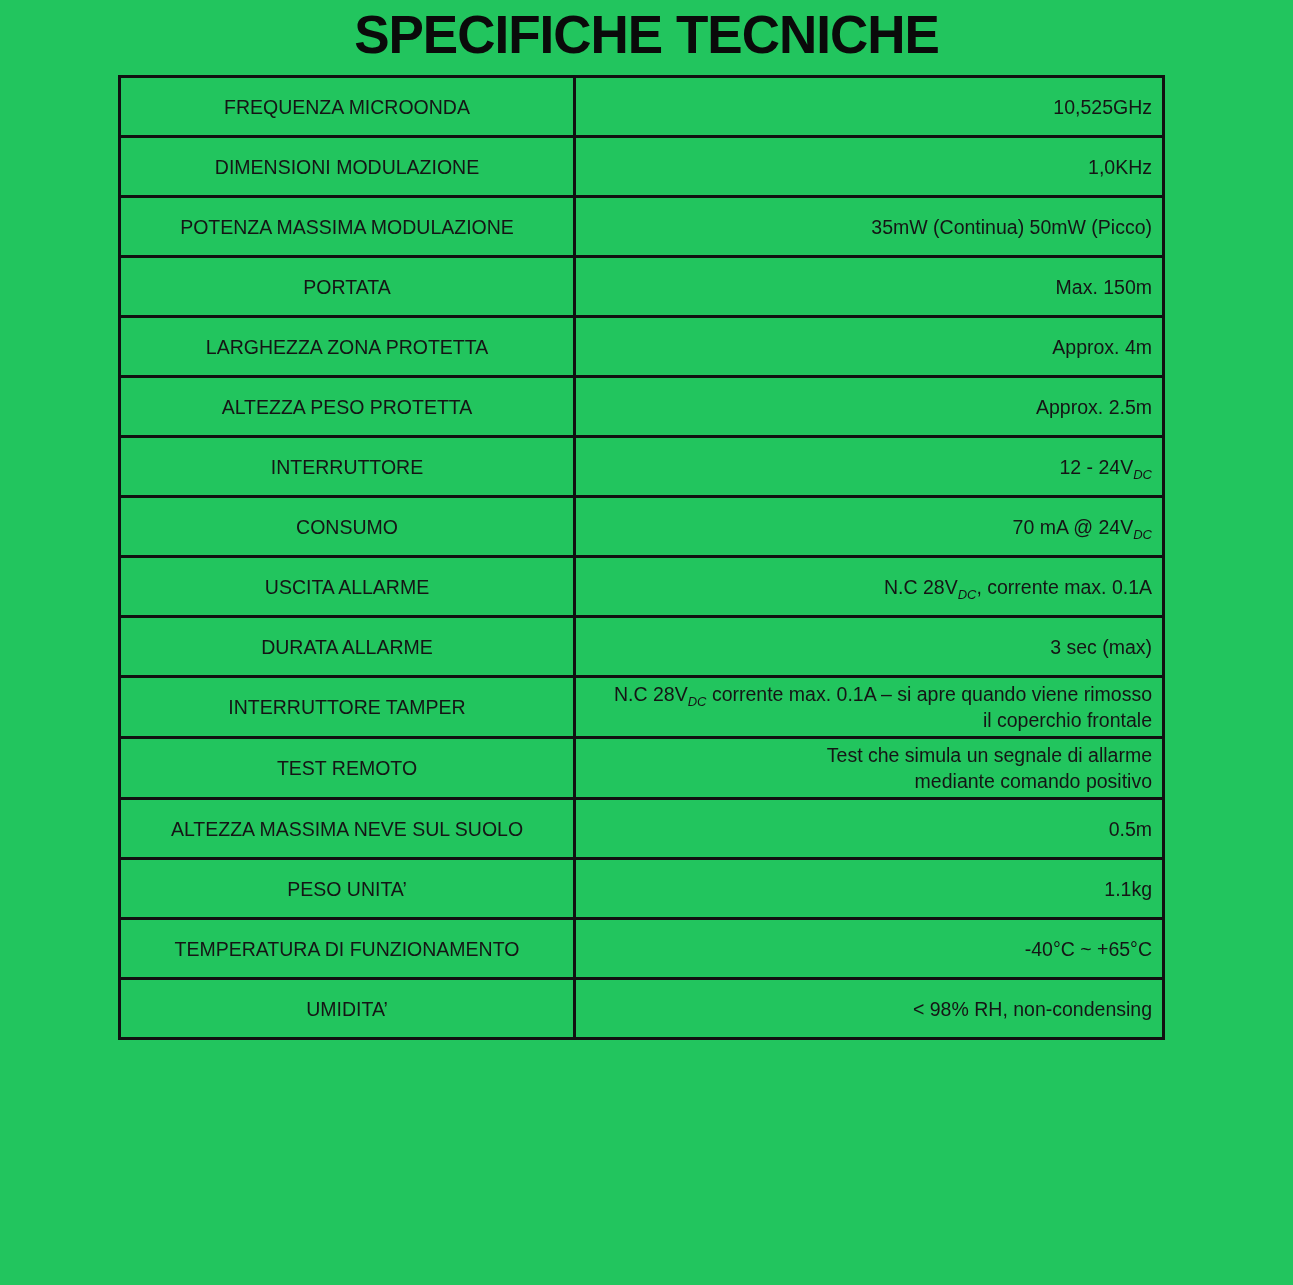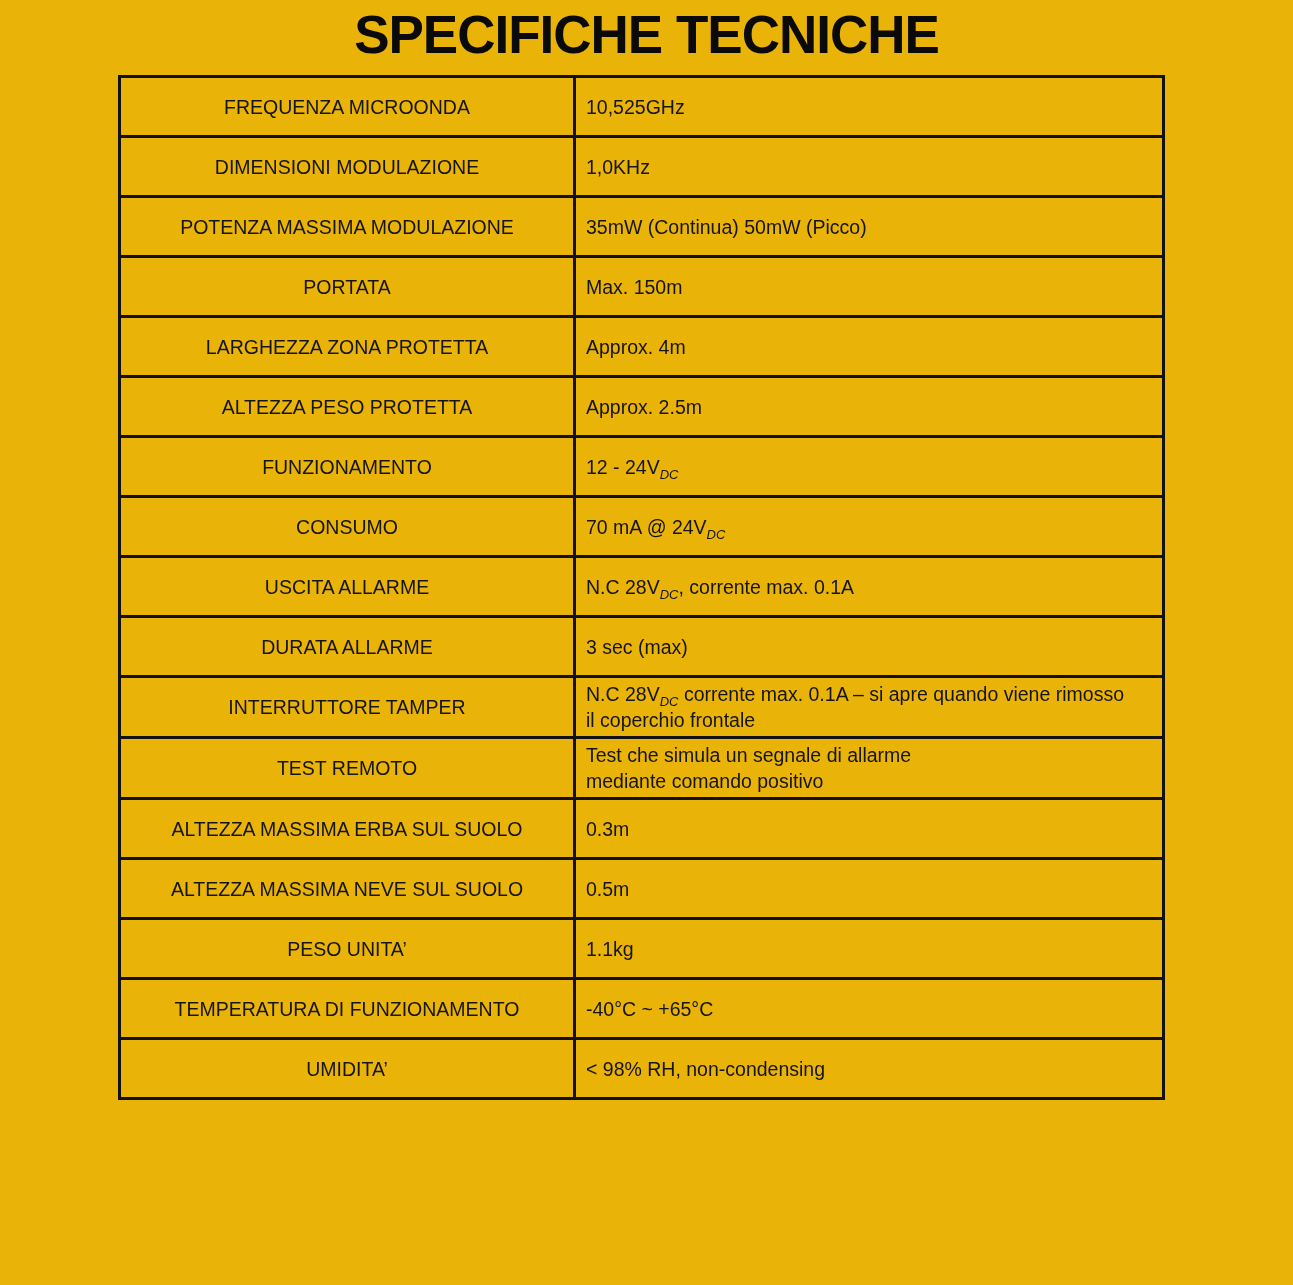--- a/index.html
+++ b/index.html
@@ -8,21 +8,21 @@
     background: #ffffff;
     width: 1293px;
     height: 1285px;
     font-family: "Liberation Sans", sans-serif;
     color: #0a0a0a;
   }
   .page {
     width: 1293px;
     height: 1285px;
     position: relative;
-    background: #eab308;
+    background: #22c55e;
     overflow: hidden;
   }
   .page-title {
     margin: 4px 0 10px 0;
     text-align: center;
     font-size: 53px;
     font-weight: bold;
     letter-spacing: -1px;
     color: #0a0a0a;
     font-family: "Liberation Sans", sans-serif;
@@ -41,21 +41,21 @@
     padding: 3px 10px;
     vertical-align: middle;
     color: #151515;
   }
   td.label-cell {
     width: 432px;
     text-align: center;
     padding-left: 14px;
   }
   td.value-cell {
-    text-align: left;
+    text-align: right;
   }
   td.value-cell sub {
     font-size: 13px;
     line-height: 0;
     font-style: italic;
   }
 </style>
 </head>
 <body>
 
@@ -82,21 +82,21 @@
         </tr>
         <tr>
           <td class="label-cell">LARGHEZZA ZONA PROTETTA</td>
           <td class="value-cell">Approx. 4m</td>
         </tr>
         <tr>
           <td class="label-cell">ALTEZZA PESO PROTETTA</td>
           <td class="value-cell">Approx. 2.5m</td>
         </tr>
         <tr>
-          <td class="label-cell">FUNZIONAMENTO</td>
+          <td class="label-cell">INTERRUTTORE</td>
           <td class="value-cell">12 - 24V<sub>DC</sub></td>
         </tr>
         <tr>
           <td class="label-cell">CONSUMO</td>
           <td class="value-cell">70 mA @ 24V<sub>DC</sub></td>
         </tr>
         <tr>
           <td class="label-cell">USCITA ALLARME</td>
           <td class="value-cell">N.C 28V<sub>DC</sub>, corrente max. 0.1A</td>
         </tr>
@@ -106,24 +106,20 @@
         </tr>
         <tr>
           <td class="label-cell">INTERRUTTORE TAMPER</td>
           <td class="value-cell">N.C 28V<sub>DC</sub> corrente max. 0.1A – si apre quando viene rimosso<br>il coperchio frontale</td>
         </tr>
         <tr>
           <td class="label-cell">TEST REMOTO</td>
           <td class="value-cell">Test che simula un segnale di allarme<br>mediante comando positivo</td>
         </tr>
         <tr>
-          <td class="label-cell">ALTEZZA MASSIMA ERBA SUL SUOLO</td>
-          <td class="value-cell">0.3m</td>
-        </tr>
-        <tr>
           <td class="label-cell">ALTEZZA MASSIMA NEVE SUL SUOLO</td>
           <td class="value-cell">0.5m</td>
         </tr>
         <tr>
           <td class="label-cell">PESO UNITA’</td>
           <td class="value-cell">1.1kg</td>
         </tr>
         <tr>
           <td class="label-cell">TEMPERATURA DI FUNZIONAMENTO</td>
           <td class="value-cell">-40°C ~ +65°C</td>

